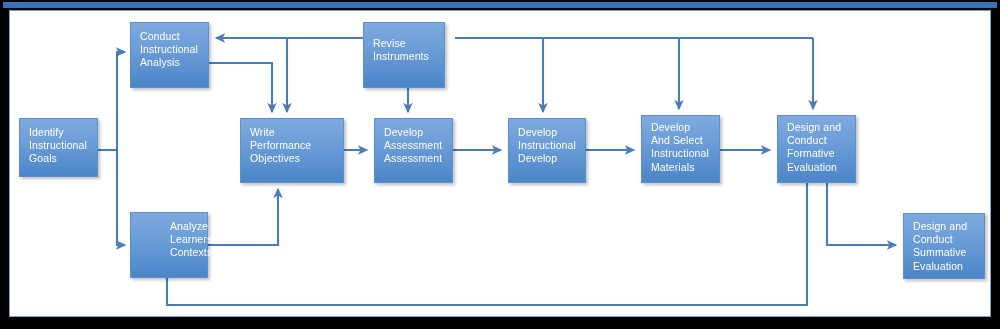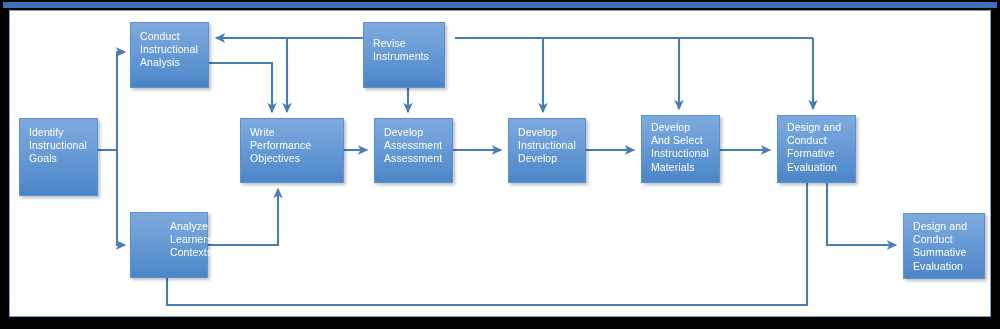--- a/index.html
+++ b/index.html
@@ -120,21 +120,21 @@
         <path d="M 827 183 L 827 245 L 896 245" marker-end="url(#ah)"></path>
       </g>
 
       <g>
         <path d="M 807 183 L 807 305 L 167 305 L 167 278"></path>
       </g>
 
     </g>
   </svg>
 
-  <div class="node" style="left:19px; top:118px; width:79px; height:78px;">
+  <div class="node" style="left:19px; top:118px; width:79px; height:59px;">
     <span>Identify</span>
     <span>Instructional</span>
     <span>Goals</span>
   </div>
 
   <div class="node" style="left:130px; top:22px; width:79px; height:66px;">
     <span>Conduct</span>
     <span>Instructional</span>
     <span>Analysis</span>
   </div>

